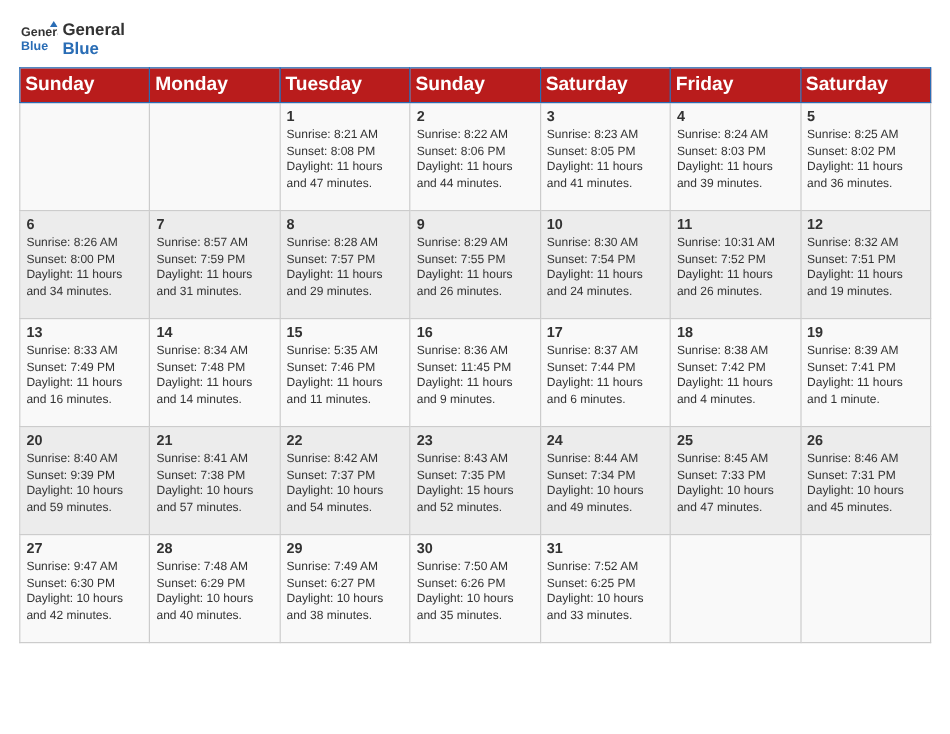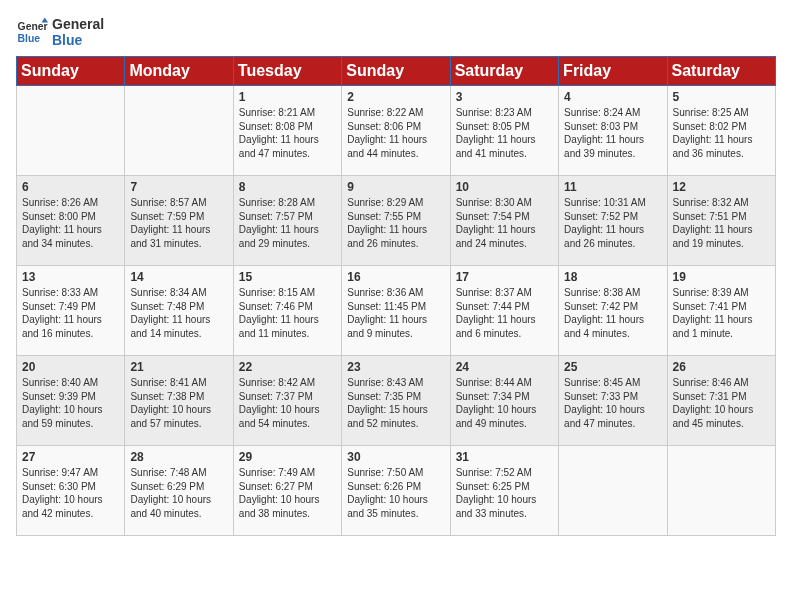--- a/index.html
+++ b/index.html
@@ -194,21 +194,21 @@
           <div class="cell-text">Daylight: 11 hours and 16 minutes.</div>
         </td>
         <td>
           <span class="day-num">14</span>
           <div class="cell-text">Sunrise: 8:34 AM</div>
           <div class="cell-text">Sunset: 7:48 PM</div>
           <div class="cell-text">Daylight: 11 hours and 14 minutes.</div>
         </td>
         <td>
           <span class="day-num">15</span>
-          <div class="cell-text">Sunrise: 8:15 AM</div>
+          <div class="cell-text">Sunrise: 5:35 AM</div>
           <div class="cell-text">Sunset: 7:46 PM</div>
           <div class="cell-text">Daylight: 11 hours and 11 minutes.</div>
         </td>
         <td>
           <span class="day-num">16</span>
           <div class="cell-text">Sunrise: 8:36 AM</div>
           <div class="cell-text">Sunset: 11:45 PM</div>
           <div class="cell-text">Daylight: 11 hours and 9 minutes.</div>
         </td>
         <td>

